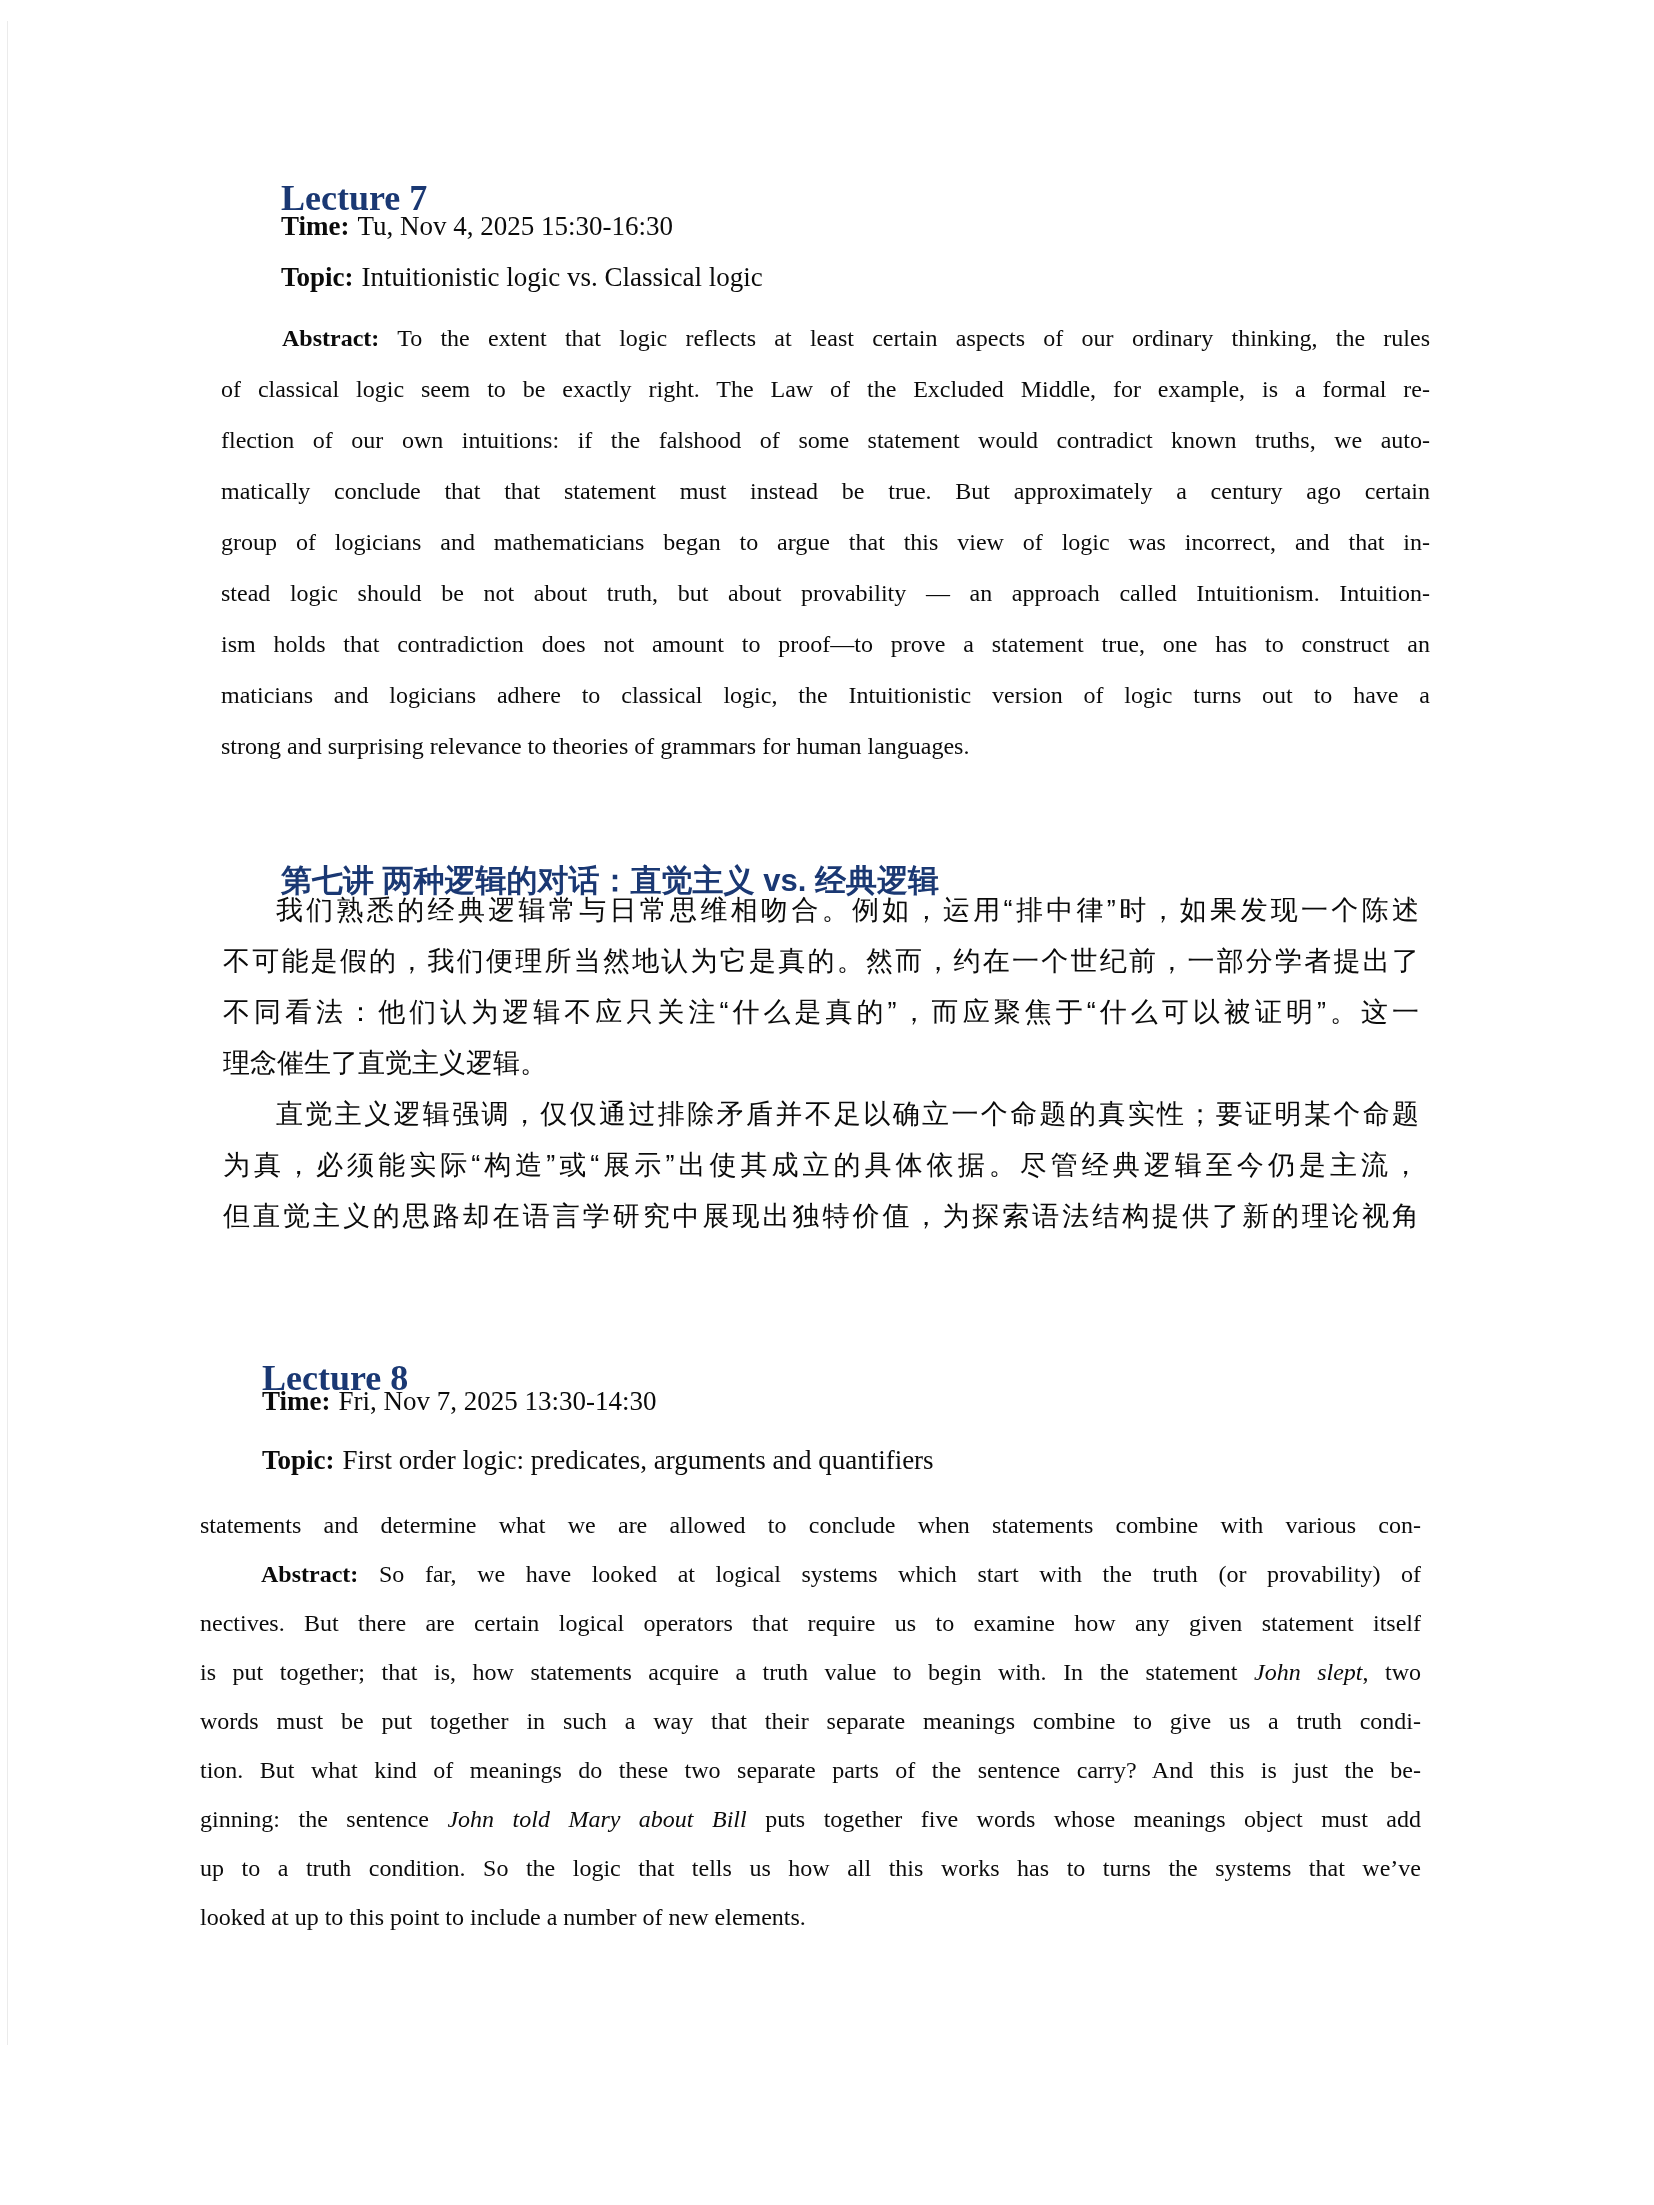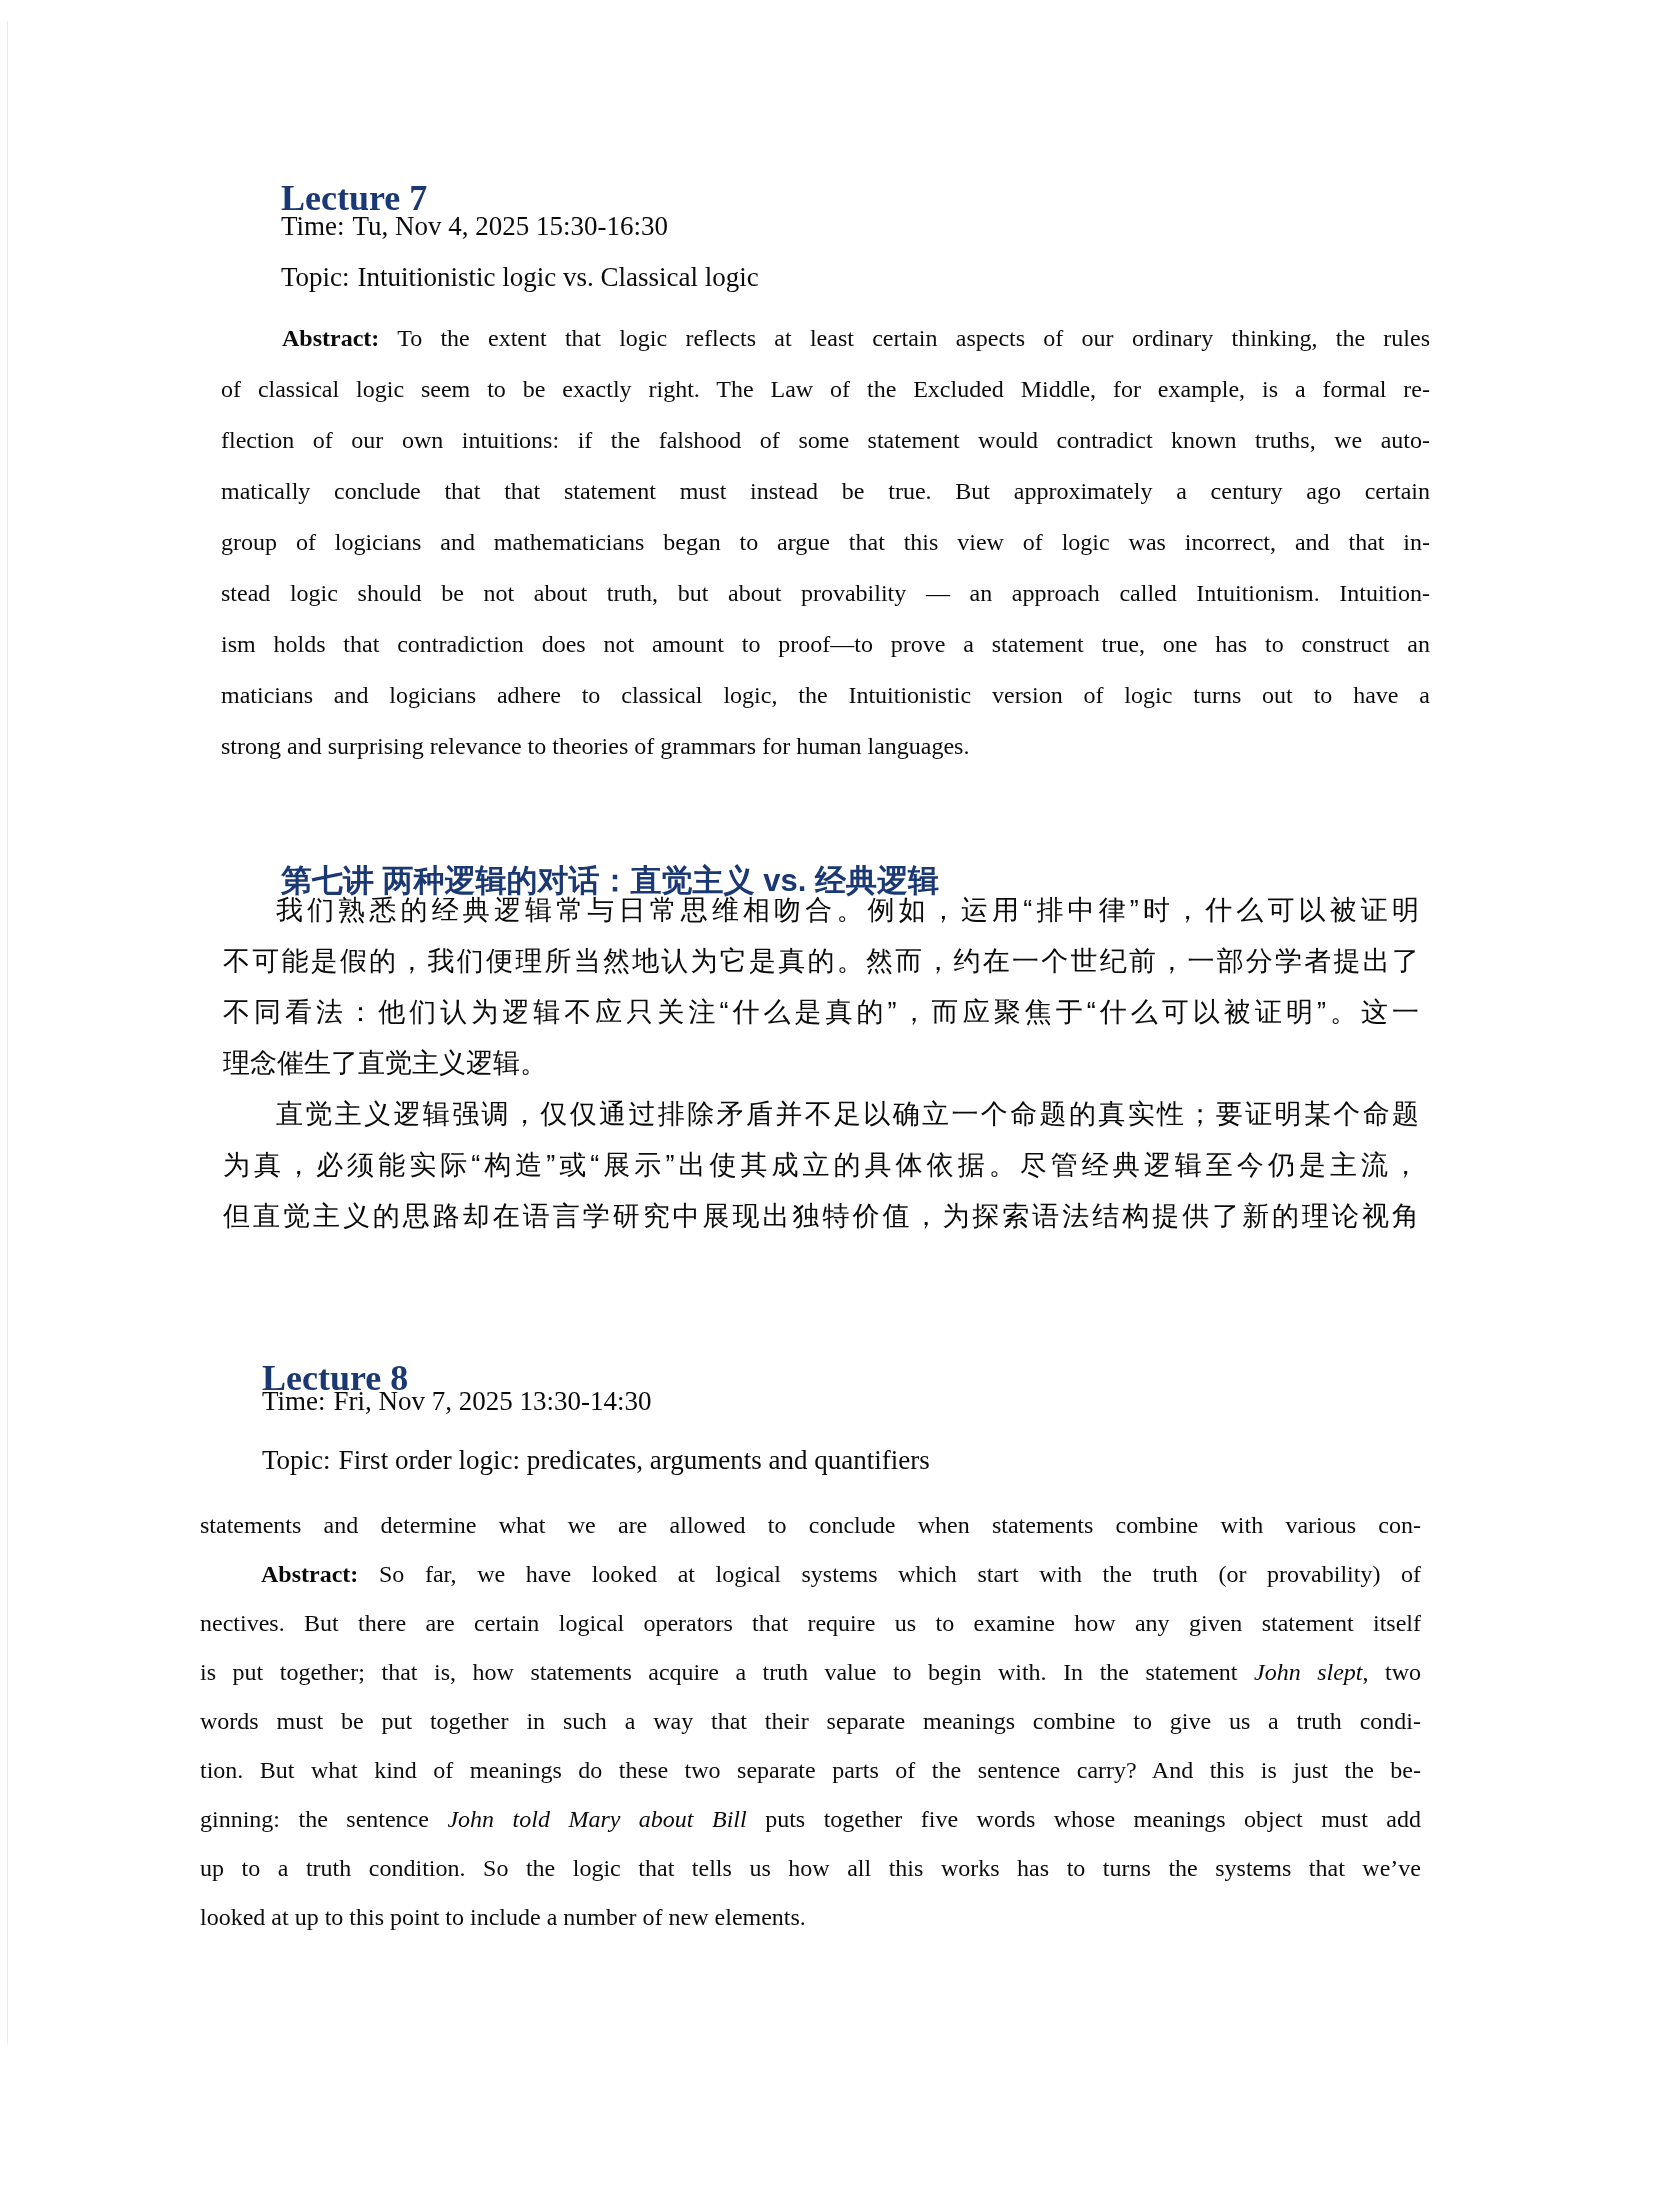--- a/index.html
+++ b/index.html
@@ -18,21 +18,21 @@
   .lec-title{
     position:absolute;
     font-family:"Liberation Serif", serif;
     font-weight:bold;font-size:36px;line-height:42px;
     color:var(--navy);
     white-space:nowrap;
   }
   .meta{
     position:absolute;font-size:27px;line-height:36px;white-space:nowrap;
   }
-  .metalabel{font-weight:normal;}
+  .metalabel{font-weight:bold;}
   .metaval{margin-left:8px;}
   .jpara{
     position:absolute;
     font-size:24px;
   }
   .jline{
     text-align:justify;
     text-align-last:justify;
   }
   .jline.first{text-indent:var(--indent,0px);}
@@ -95,21 +95,21 @@
       <div class="jline"><span class="seg-r">group of logicians and mathematicians began to argue that this view of logic was incorrect, and that in-</span></div>
       <div class="jline"><span class="seg-r">stead logic should be not about truth, but about provability — an approach called Intuitionism. Intuition-</span></div>
       <div class="jline"><span class="seg-r">ism holds that contradiction does not amount to proof—to prove a statement true, one has to construct an</span></div>
       <div class="jline"><span class="seg-r">maticians and logicians adhere to classical logic, the Intuitionistic version of logic turns out to have a</span></div>
       <div class="jline last"><span class="seg-r">strong and surprising relevance to theories of grammars for human languages.</span></div>
     </div>
 
   <h2 class="cn-heading" style="left:281px;top:835px;">第七讲 两种逻辑的对话：直觉主义 vs. 经典逻辑</h2>
 
   <div class="jpara cn" style="left:223px;top:885px;width:1196px;line-height:51px;font-size:27px;--indent:53px;">
-      <div class="jline first"><span class="seg-r">我们熟悉的经典逻辑常与日常思维相吻合。例如，运用“排中律”时，什么可以被证明</span></div>
+      <div class="jline first"><span class="seg-r">我们熟悉的经典逻辑常与日常思维相吻合。例如，运用“排中律”时，如果发现一个陈述</span></div>
       <div class="jline"><span class="seg-r">不可能是假的，我们便理所当然地认为它是真的。然而，约在一个世纪前，一部分学者提出了</span></div>
       <div class="jline"><span class="seg-r">不同看法：他们认为逻辑不应只关注“什么是真的”，而应聚焦于“什么可以被证明”。这一</span></div>
       <div class="jline last"><span class="seg-r">理念催生了直觉主义逻辑。</span></div>
     </div>
 
   <div class="jpara cn" style="left:223px;top:1089px;width:1196px;line-height:51px;font-size:27px;--indent:53px;">
       <div class="jline first"><span class="seg-r">直觉主义逻辑强调，仅仅通过排除矛盾并不足以确立一个命题的真实性；要证明某个命题</span></div>
       <div class="jline"><span class="seg-r">为真，必须能实际“构造”或“展示”出使其成立的具体依据。尽管经典逻辑至今仍是主流，</span></div>
       <div class="jline"><span class="seg-r">但直觉主义的思路却在语言学研究中展现出独特价值，为探索语法结构提供了新的理论视角</span></div>
     </div>

